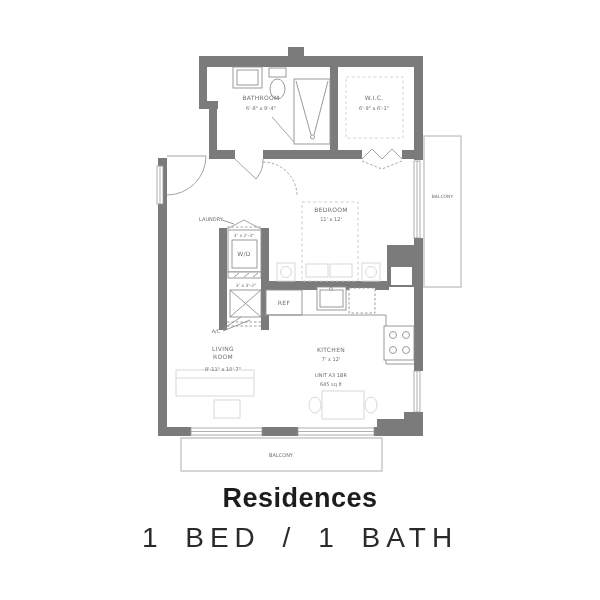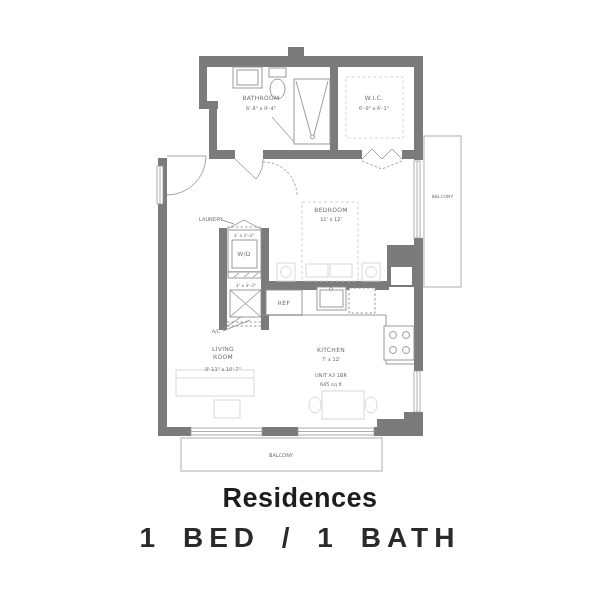--- a/index.html
+++ b/index.html
@@ -6,21 +6,21 @@
   body{width:600px;height:600px;background:#fff;font-family:"Liberation Sans",sans-serif;overflow:hidden}
   .page{width:600px;height:600px;display:flex;flex-direction:column;align-items:center}
   .plan-wrap{width:600px;height:478px}
   svg{display:block}
   svg text{font-family:"DejaVu Sans",sans-serif;fill:#6f6f6f}
   .rn{font-size:6px;letter-spacing:.3px}
   .rd{font-size:5px}
   .t5{font-size:5px}
   .t45{font-size:4.5px}
   .caption-title{font-size:27px;font-weight:700;color:#1d1d1d;letter-spacing:.5px;margin-top:4px;line-height:32px}
-  .caption-sub{font-size:28px;font-weight:700;color:#2a2a2a;letter-spacing:6px;word-spacing:8px;margin-top:8px;line-height:32px}
+  .caption-sub{font-size:28px;font-weight:400;color:#2a2a2a;letter-spacing:6px;word-spacing:8px;margin-top:8px;line-height:32px}
 </style>
 </head>
 <body>
 
 <div class="page">
   <div class="plan-wrap">
     <svg width="600" height="478" viewBox="0 0 600 478">
 
       <g fill="#7b7b7b" stroke="none">
         <rect x="199" y="56" width="224" height="11"></rect>

